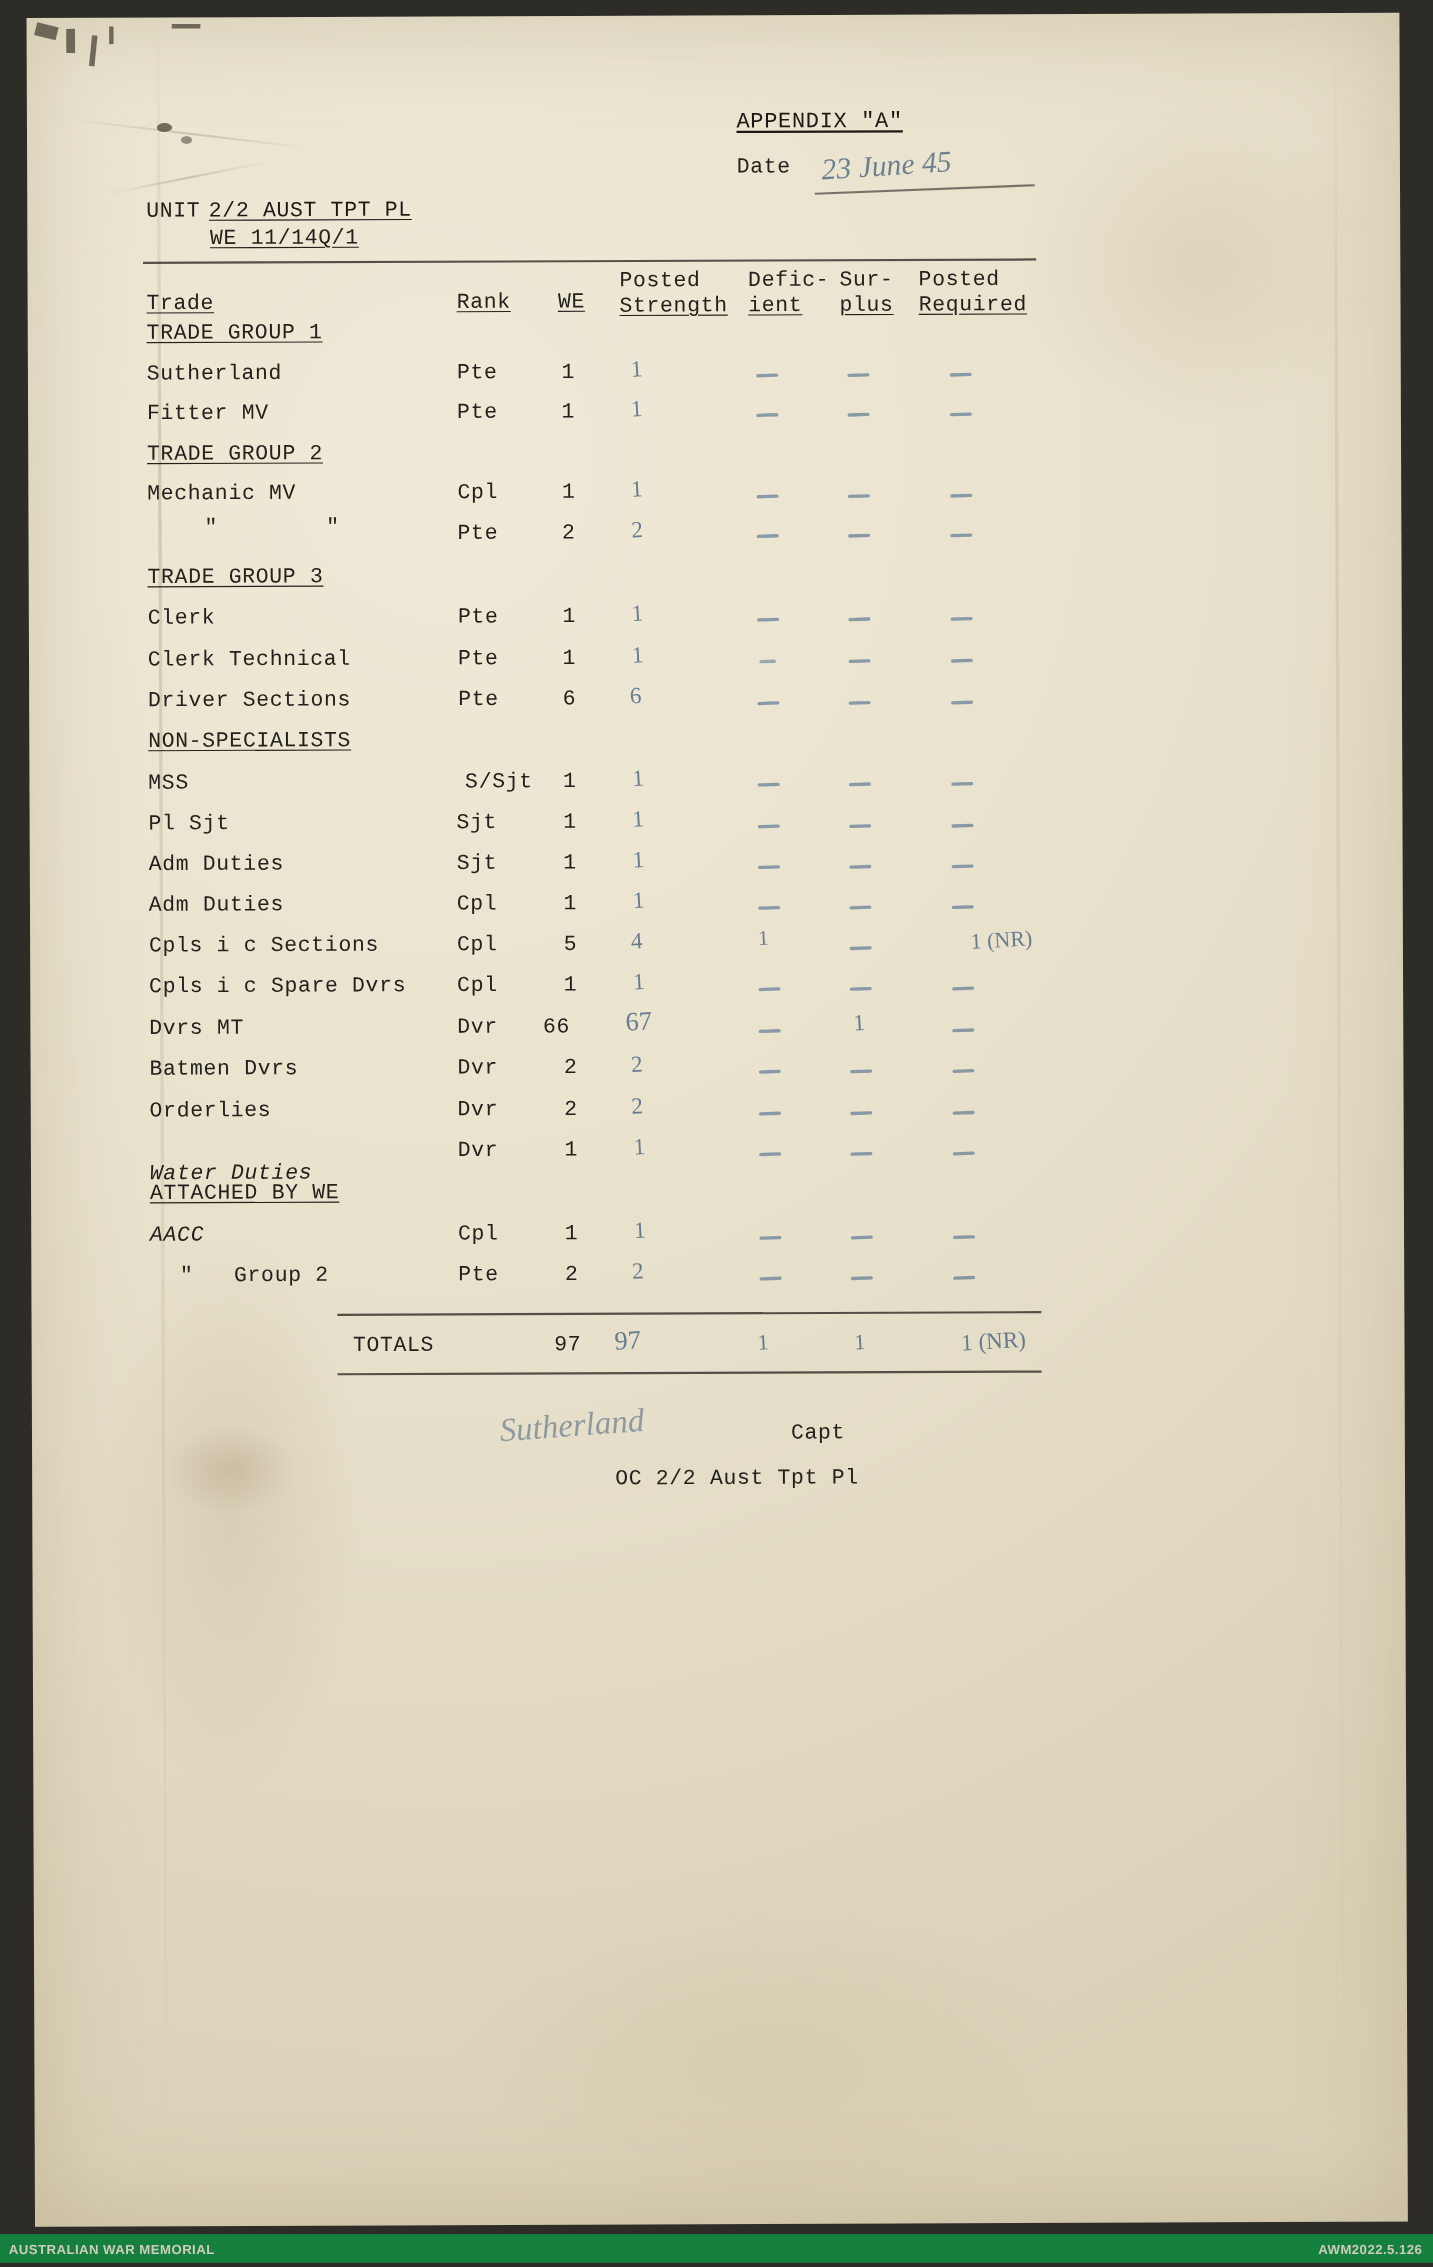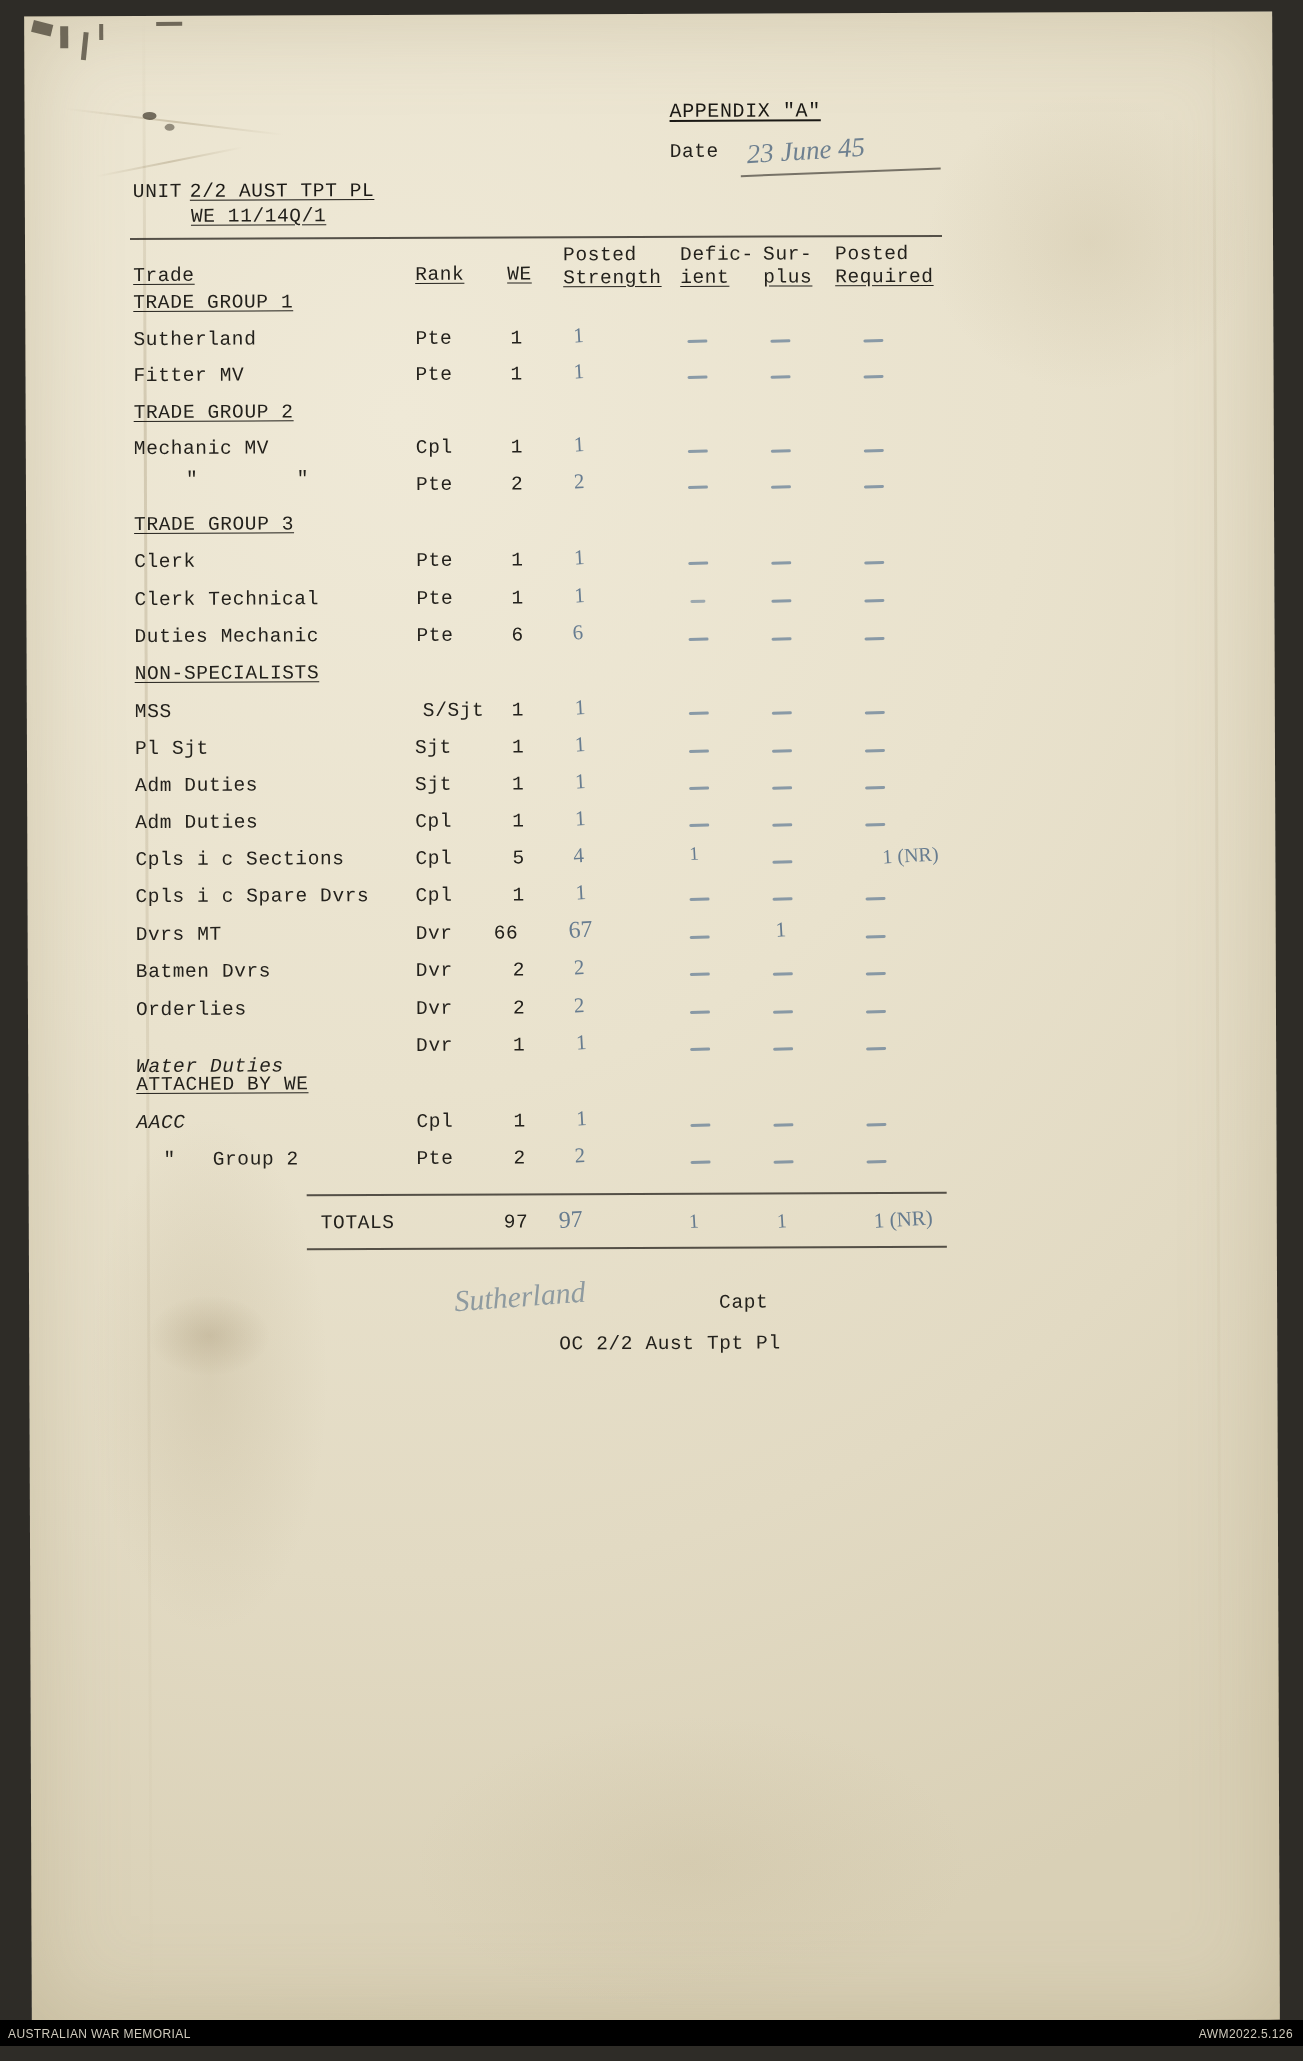--- a/index.html
+++ b/index.html
@@ -119,23 +119,24 @@
     position: absolute;
     height: 2px;
     background: #2a2721;
     opacity: 0.78;
   }
   .rule.thin { height: 1.5px; opacity: 0.6; }
 
   
   #footerbar {
     position: absolute;
-    left: 0; bottom: 15px;
+    left: 0; bottom: 4px;
     width: 1303px; height: 26px;
-    background: #000000;
+    background: #15803d;
+    font-weight: bold;
   }
   .foot-t {
     position: absolute;
     color: #cfcabc;
     font-family: "Liberation Sans", sans-serif;
     font-size: 12px;
     letter-spacing: 0.4px;
     white-space: pre;
   }
 
@@ -240,21 +241,21 @@
     <div class="dash" style="left:838px; top:548px;"></div>
 
     <div class="t" style="left:108px; top:575px;">Clerk Technical</div>
     <div class="t" style="left:390px; top:575px;">Pte</div>
     <div class="t" style="left:485px; top:575px;">1</div>
     <div class="hand" style="left:548px; top:569px;">1</div>
     <div class="dash sm" style="left:664px; top:586px;"></div>
     <div class="dash" style="left:745px; top:586px;"></div>
     <div class="dash" style="left:838px; top:586px;"></div>
 
-    <div class="t" style="left:108px; top:612px;">Duties Mechanic</div>
+    <div class="t" style="left:108px; top:612px;">Driver Sections</div>
     <div class="t" style="left:390px; top:612px;">Pte</div>
     <div class="t" style="left:485px; top:612px;">6</div>
     <div class="hand" style="left:546px; top:606px;">6</div>
     <div class="dash" style="left:662px; top:624px;"></div>
     <div class="dash" style="left:745px; top:624px;"></div>
     <div class="dash" style="left:838px; top:624px;"></div>
 
     <div class="t u" style="left:108px; top:649px;">NON-SPECIALISTS</div>
 
     <div class="t" style="left:108px; top:687px;">MSS</div>

